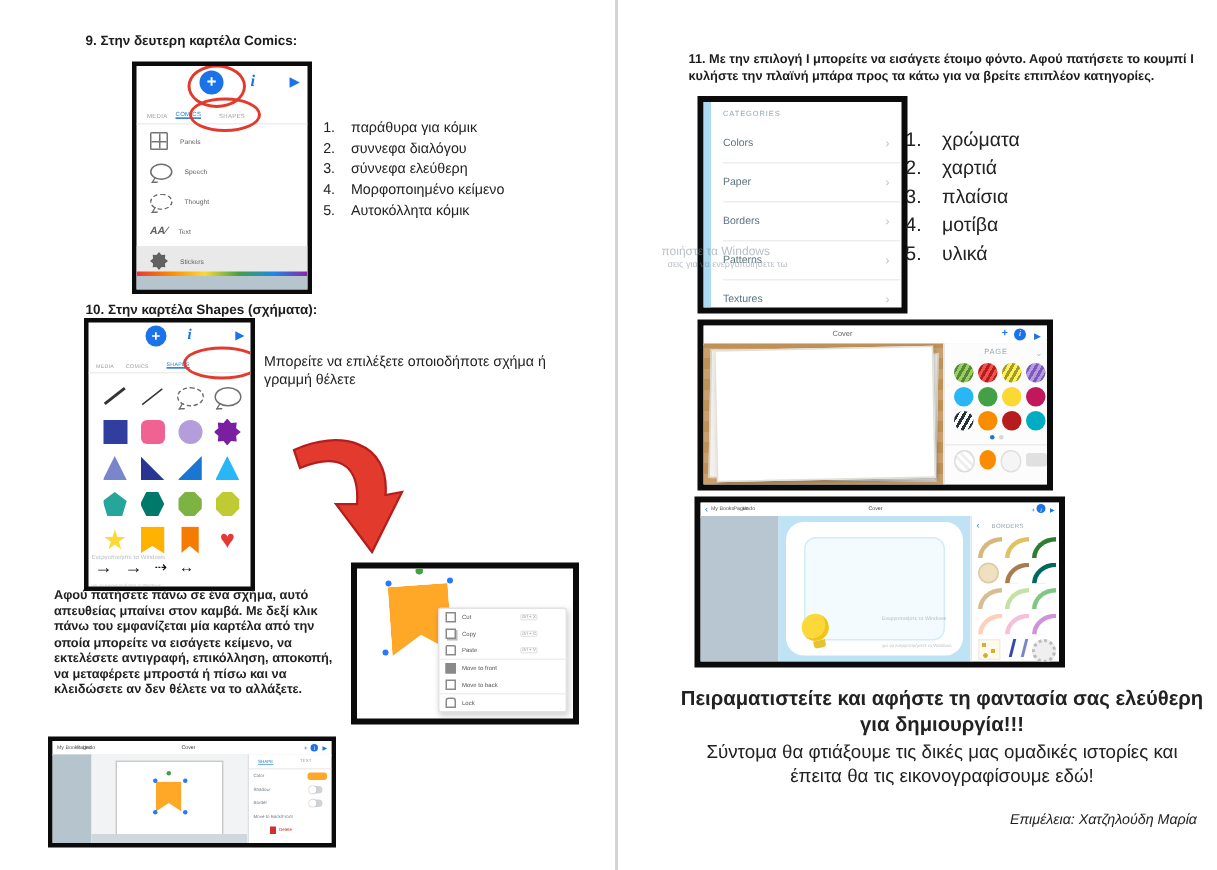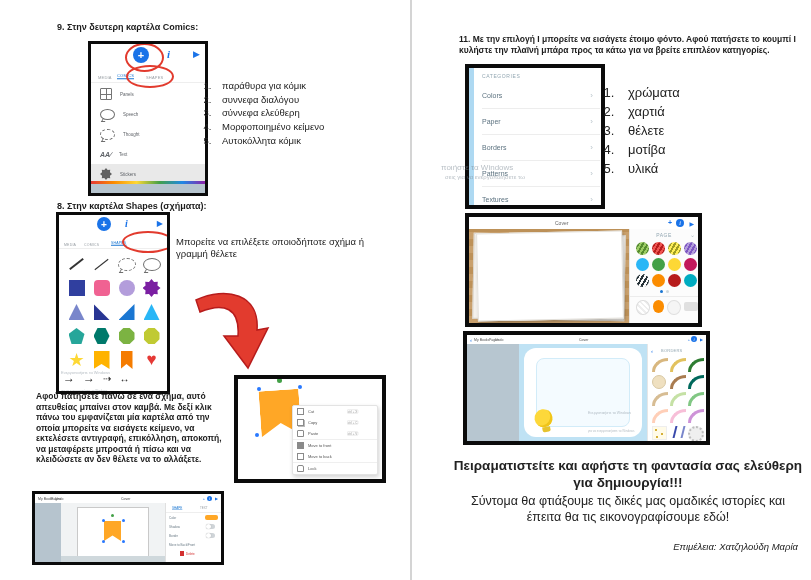--- a/index.html
+++ b/index.html
@@ -120,29 +120,29 @@
       </div>
       <div class="citem" style="background:#e9e9e9;">
         <span class="burst" style="width:12px;height:12px;background:#616161;"></span>
         <span class="tt s45">Stickers</span>
       </div>
     </div>
     <div class="abs rain" style="left:0;right:0;bottom:9px;"></div>
     <div class="abs" style="left:0;right:0;bottom:0;height:9px;background:#b6c4ce;"></div>
   </div>
 
-  <ol class="abs" style="left:208px;top:80px;margin:0;padding-left:6px;font-size:9.5px;line-height:11px;">
+  <ol class="abs" style="left:208px;top:80px;margin:0;padding-left:18px;font-size:9.5px;line-height:11px;">
     <li style="margin-bottom:3px;padding-left:8px;">παράθυρα για κόμικ</li>
     <li style="margin-bottom:2px;padding-left:8px;">συννεφα διαλόγου</li>
     <li style="margin-bottom:3px;padding-left:8px;">σύννεφα ελεύθερη</li>
     <li style="margin-bottom:3px;padding-left:8px;text-align:right;">Μορφοποιημένο κείμενο</li>
     <li style="padding-left:8px;">Αυτοκόλλητα κόμικ</li>
   </ol>
 
-  <div class="abs hd" style="left:57px;top:201px;">8. Στην καρτέλα Shapes (σχήματα):</div>
+  <div class="abs hd" style="left:57px;top:201px;">10. Στην καρτέλα Shapes (σχήματα):</div>
 
   <div class="shot" style="left:56px;top:212px;width:108px;height:176px;">
     <div class="plusc" style="left:38px;top:2px;width:14px;height:14px;font-size:10px;">+</div>
     <span class="abs inf" style="left:66px;top:3px;font-size:10px;">i</span>
     <span class="abs ply" style="right:4px;top:4px;font-size:8px;">▶</span>
     <div class="tabrow" style="position:absolute;left:0;top:19px;right:0;height:14px;">
       <span class="tab tt s35" style="margin-left:5px;">MEDIA</span>
       <span class="tab tt s35" style="margin-left:-4px;">COMICS</span>
       <span class="tab tab-on tt s35" style="margin-left:-4px;color:#1976d2;">SHAPES</span>
     </div>
@@ -344,21 +344,21 @@
         <span class="chev">›</span>
       </div>
     </div>
   </div>
   <div class="wm" style="left:441px;top:163px;font-size:8px;">ποιήστε τα Windows</div>
   <div class="wm" style="left:445px;top:174px;font-size:6px;">σεις για να ενεργοποιήσετε τω</div>
 
   <ol class="abs" style="left:598px;top:86px;margin:0;padding-left:20px;font-size:13px;line-height:14px;">
     <li style="margin-bottom:5px;padding-left:10px;">χρώματα</li>
     <li style="margin-bottom:5px;padding-left:10px;">χαρτιά</li>
-    <li style="margin-bottom:5px;padding-left:10px;">θέλετε</li>
+    <li style="margin-bottom:5px;padding-left:10px;">πλαίσια</li>
     <li style="margin-bottom:5px;padding-left:10px;">μοτίβα</li>
     <li style="padding-left:10px;">υλικά</li>
   </ol>
 
   <div class="shot b4" style="left:465px;top:213px;width:229px;height:106px;">
     <div class="abs" style="left:0;top:0;right:0;height:12px;background:#fff;border-bottom:1px solid #eee;">
       <span class="abs" style="left:86px;top:3px;font-size:5px;color:#666;">Cover</span>
       <span class="abs" style="right:26px;top:2px;color:#1a73e8;font-size:7px;font-weight:bold;">+</span>
       <span class="abs infc" style="right:14px;top:2px;width:8px;height:8px;font-size:6px;">i</span>
       <span class="abs ply" style="right:4px;top:3px;font-size:6px;">▶</span>

